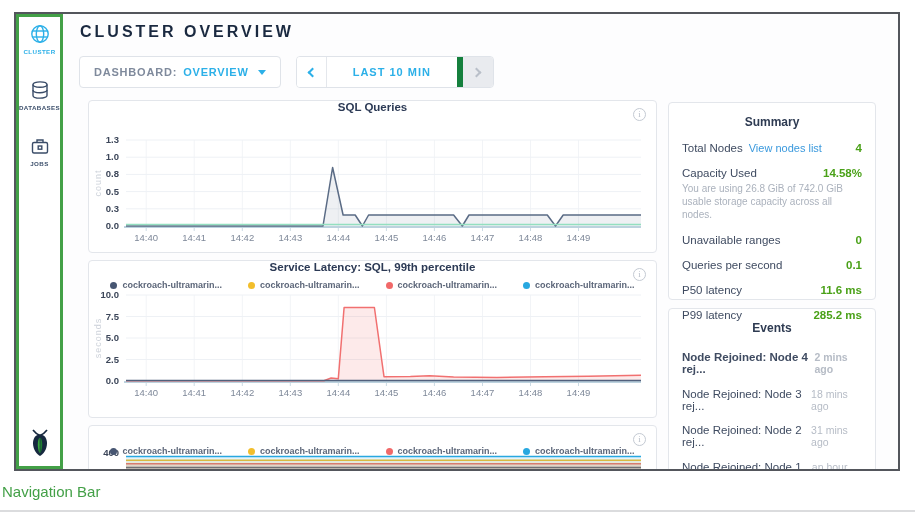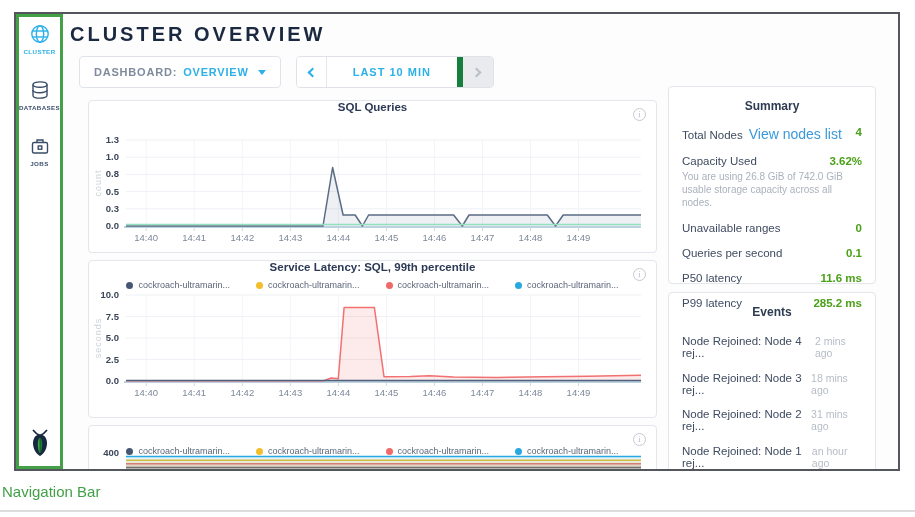--- a/index.html
+++ b/index.html
@@ -14,21 +14,21 @@
   .sidebar { flex:0 0 47px; width:47px; height:100%; border:3px solid #43a047; background:#ffffff;
              display:flex; flex-direction:column; align-items:center; position:relative; z-index:2; }
   .nav-item { display:flex; flex-direction:column; align-items:center; margin-bottom:24px; cursor:pointer; }
   .nav-item:first-of-type { margin-top:6px; }
   .nav-label { font-size:6.2px; font-weight:bold; letter-spacing:0.4px; color:#3c4f6b; margin-top:3px; }
   .nav-item.active .nav-label { color:#2cb0e8; }
   .logo { position:absolute; bottom:4px; left:50%; transform:translateX(-50%); cursor:pointer; }
 
   
   .main { flex:1; position:relative; background:#fdfdfe; overflow:hidden; }
-  .page-title { position:absolute; left:7px; top:9px; font-size:20px; font-weight:bold;
+  .page-title { position:absolute; left:17px; top:9px; font-size:16px; font-weight:bold;
                 letter-spacing:3px; color:#1a2940; }
 
   .controls { position:absolute; left:16px; top:42px; display:flex; align-items:center; }
   .dropdown { height:32px; border:1px solid #dfe3e9; border-radius:4px; background:#fff;
               display:flex; align-items:center; padding:0 14px; margin-right:15px;
               font-size:11px; font-weight:bold; letter-spacing:0.8px; cursor:pointer; }
   .dd-label { color:#7f8a9c; margin-right:6px; }
   .dd-value { color:#2cb0e8; }
   .caret { width:0; height:0; border-left:4px solid transparent; border-right:4px solid transparent;
            border-top:5px solid #2cb0e8; margin-left:9px; }
@@ -51,42 +51,42 @@
   #chart-card-2 { height:110px; }
   .chart-svg { position:absolute; left:0; top:0; }
   .chart-title { position:absolute; top:0; left:0; width:100%; text-align:center;
                  font-size:11.5px; font-weight:bold; color:#2c3a55; }
   .info-icon { position:absolute; top:7px; right:10px; width:13px; height:13px;
                border:1px solid #c4cad3; border-radius:50%; color:#b9bfc9; font-size:9px;
                line-height:11px; text-align:center; cursor:pointer;
                font-family:"Liberation Serif", serif; }
   .info-icon::after { content:'i'; }
   .legend { position:absolute; top:19px; left:0; width:100%; display:flex;
-            justify-content:center; gap:26px; }
+            justify-content:center; gap:26px;font-weight:bold; }
   #legend-2 { top:20px; }
   .legend-item { display:flex; align-items:center; cursor:pointer; }
   .legend-dot { width:7px; height:7px; border-radius:50%; margin-right:5px; }
   .legend-label { font-size:9px; color:#5c6679; }
 
   
-  .right-col { position:absolute; left:605px; top:72px; width:208px; }
+  .right-col { position:absolute; left:605px; top:88px; width:208px; }
   .panel { background:#ffffff; border:1px solid #e3e6eb; border-radius:4px; padding:10px 13px; }
   #summary-panel { height:198px; margin-bottom:8px; }
   #events-panel { height:200px; }
   .panel-title { text-align:center; font-size:12px; font-weight:bold; color:#2e3b52; margin:2px 0 4px; }
   .sum-row { display:flex; justify-content:space-between; align-items:flex-start; margin-top:13px; }
   .sum-left { display:flex; align-items:baseline; }
   .sum-label { font-size:11.5px; color:#3f4b61; }
-  .sum-link { font-size:14px; color:#3a99dd; margin-left:6px; text-decoration:none; cursor:pointer; }
+  .sum-link { font-size:11px; color:#3a99dd; margin-left:6px; text-decoration:none; cursor:pointer; }
   .sum-value { font-size:11.5px; font-weight:bold; color:#4aa118; }
   .sum-subtext { font-size:10px; color:#abb2bd; line-height:1.3; margin-top:3px; }
   .events-rows { margin-top:16px; }
   .event-row { display:flex; justify-content:space-between; align-items:baseline;
                margin-top:12.5px; cursor:pointer; }
-  .event-row:first-of-type { margin-top:8px; }
+  .event-row:first-of-type { margin-top:8px;font-weight:bold; }
   .event-text { font-size:11.5px; color:#3f4b61; }
   .event-time { font-size:10.5px; color:#b6bcc6; }
 
   
   .annotation-label { position:absolute; left:2px; top:483px; font-size:15px; color:#43a047; }
   .bottom-rule { position:absolute; left:0; top:510px; width:915px; height:2px; background:#dbdcde; }
 </style>
 </head>
 <body>
 
@@ -321,21 +321,21 @@
                 <div class="sum-left">
                   <span class="sum-label">Total Nodes</span>
                   <a class="sum-link">View nodes list</a>
                 </div>
                 <span class="sum-value">4</span>
               </div>
               <div class="sum-row">
                 <div class="sum-left">
                   <span class="sum-label">Capacity Used</span>
                 </div>
-                <span class="sum-value">3.62%</span>
+                <span class="sum-value">14.58%</span>
               </div>
               <div class="sum-subtext">You are using 26.8 GiB of 742.0 GiB usable storage capacity across all nodes.</div>
               <div class="sum-row">
                 <div class="sum-left">
                   <span class="sum-label">Unavailable ranges</span>
                 </div>
                 <span class="sum-value">0</span>
               </div>
               <div class="sum-row">
                 <div class="sum-left">

